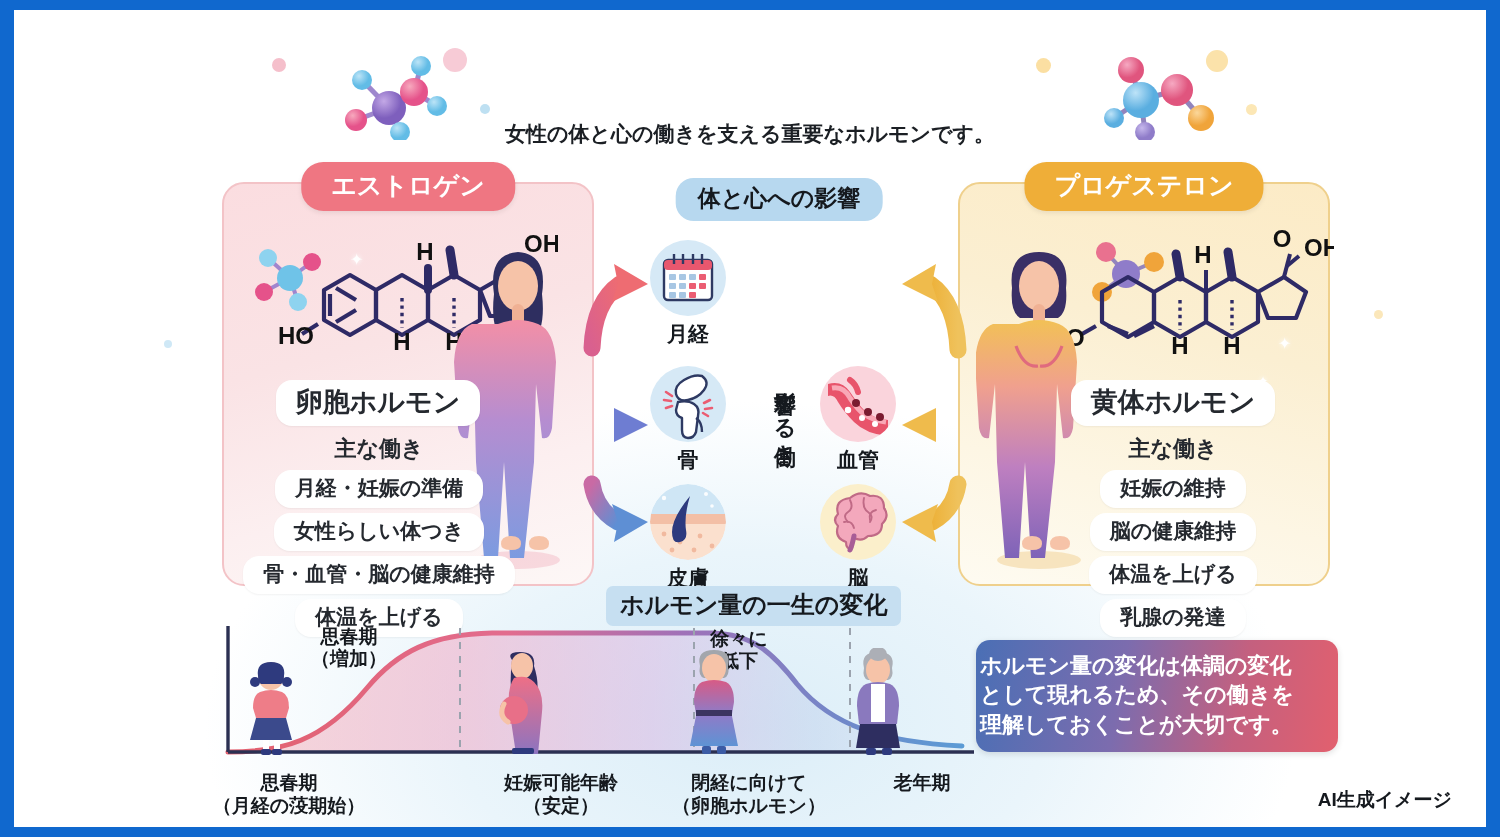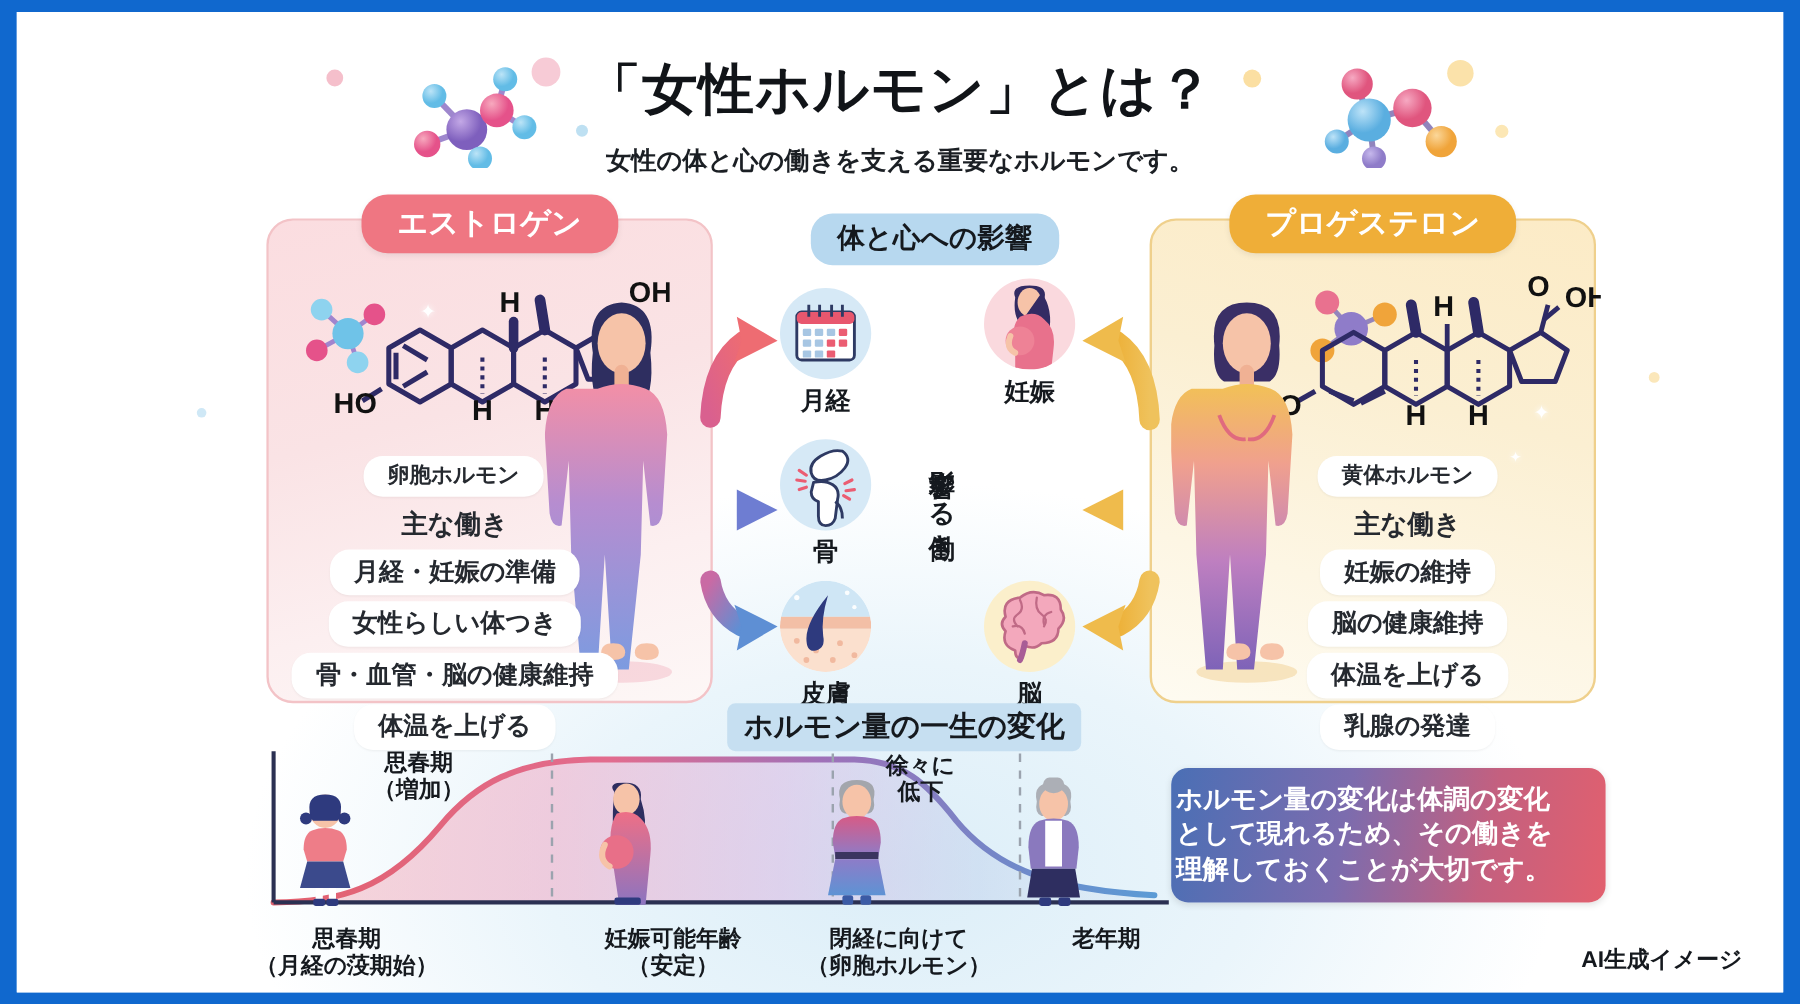--- a/index.html
+++ b/index.html
@@ -55,21 +55,21 @@
   #pill-progesterone { background: #EFAE38; }
 
   
   .chip-stack { position: absolute; width: 100%; display: flex; flex-direction: column;
                 align-items: center; gap: 5px; }
   .chip {
     background: #FFFFFF; border-radius: 16px; padding: 4px 20px 6px;
     font-size: 21px; font-weight: 700; color: #25292F; white-space: nowrap;
     box-shadow: 0 1px 2px rgba(0,0,0,.05);
   }
-  .chip.lead { font-size: 18px; }
+  .chip.lead { font-size: 27px; }
   .sub-head { font-size: 22px; font-weight: 700; color: #25292F; margin: 3px 0 1px; }
 
   
   #center { position: absolute; left: 600px; top: 168px; width: 330px; height: 400px; }
   #pill-effects {
     position: absolute; left: 50%; transform: translateX(-50%); top: 0;
     background: #B7D8EF; color: #15191E; font-size: 23px; font-weight: 700;
     padding: 5px 22px 7px; border-radius: 18px; white-space: nowrap;
   }
   .icon-cell { position: absolute; width: 96px; text-align: center; }
@@ -186,21 +186,20 @@
         <line x1="108" y1="50" x2="132" y2="78"></line>
       </g>
       <circle cx="72" cy="60" r="18" fill="url(#mrB)"></circle>
       <circle cx="62" cy="30" r="13" fill="url(#mrR)"></circle>
       <circle cx="108" cy="50" r="16" fill="url(#mrR)"></circle>
       <circle cx="45" cy="78" r="10" fill="url(#mrB)"></circle>
       <circle cx="76" cy="92" r="10" fill="url(#mrV)"></circle>
       <circle cx="132" cy="78" r="13" fill="url(#mrO)"></circle>
     </svg>
 
-    <div id="title">「女性ホルモン」とは？</div>
     <div id="subtitle">女性の体と心の働きを支える重要なホルモンです。</div>
 
     <div class="panel" id="panel-estrogen">
       <div class="panel-pill" id="pill-estrogen">エストロゲン</div>
 
       <svg style="position:absolute;left:18px;top:52px;" width="100" height="80" viewBox="0 0 100 80">
         <g stroke="#8B6FC9" stroke-width="4" opacity=".8">
           <line x1="48" y1="42" x2="26" y2="22"></line>
             <line x1="48" y1="42" x2="70" y2="26"></line>
           <line x1="48" y1="42" x2="22" y2="56"></line>
@@ -409,33 +408,20 @@
               <rect x="49" y="34" width="7" height="6" rx="1"></rect>
               <rect x="39" y="43" width="7" height="6" rx="1"></rect>
                 <rect x="49" y="43" width="7" height="6" rx="1"></rect>
               <rect x="39" y="52" width="7" height="6" rx="1"></rect>
             </g>
           </svg>
         </div>
         <div class="icon-label">月経</div>
       </div>
 
-      <div class="icon-cell" style="left:196px;top:54px;">
-        <div class="icon-disc" style="background:#FAD9DE;">
-          <svg width="76" height="76" viewBox="0 0 76 76">
-            <path d="M26,16 q-4,-10 12,-10 q16,0 12,12 q2,14 -4,20 l-16,0 q-6,-8 -4,-22z" fill="#332B63"></path>
-            <ellipse cx="38" cy="20" rx="10" ry="12" fill="#F6C3A8"></ellipse>
-            <path d="M48,12 q10,14 6,34 q-2,14 -8,24 l-8,0 q-6,-18 -4,-38z" fill="#332B63"></path>
-            <path d="M30,32 q12,-6 20,2 q10,8 8,24 l-2,18 l-30,0 l0,-22 q-4,-14 4,-22z" fill="#E8718C"></path>
-            <circle cx="30" cy="52" r="12" fill="#EE8296"></circle>
-            <path d="M22,48 q-4,10 4,14" fill="none" stroke="#F6C3A8" stroke-width="5" stroke-linecap="round"></path>
-          </svg>
-        </div>
-        <div class="icon-label">妊娠</div>
-      </div>
 
       <div class="icon-cell" style="left:26px;top:188px;">
         <div class="icon-disc" style="background:#D6E9F6;">
           <svg width="76" height="76" viewBox="0 0 76 76">
             <g fill="#FFFFFF" stroke="#2E3A63" stroke-width="2.4" stroke-linejoin="round">
               <path d="M52,10 q8,6 2,14 q-6,8 -16,10 q-10,2 -12,-6 q-2,-8 8,-14 q10,-6 18,-4z"></path>
               <path d="M28,36 q10,-2 16,2 q6,4 4,12 l-2,16 q-2,6 -8,6 q-6,0 -6,-8 l0,-12 q-6,-2 -6,-8z"></path>
               <path d="M46,52 q6,4 6,14" fill="none"></path>
             </g>
             <g stroke="#EB5D72" stroke-width="2.6" stroke-linecap="round">
@@ -444,20 +430,40 @@
               <line x1="16" y1="42" x2="22" y2="40"></line>
               <line x1="60" y1="34" x2="54" y2="37"></line>
                 <line x1="62" y1="42" x2="55" y2="43"></line>
               <line x1="58" y1="50" x2="53" y2="47"></line>
             </g>
           </svg>
         </div>
         <div class="icon-label">骨</div>
       </div>
 
+      <div class="icon-cell" style="left:196px;top:188px;">
+        <div class="icon-disc" style="background:#FAD4DC;">
+          <svg width="76" height="76" viewBox="0 0 76 76">
+            <path d="M8,18 q14,-4 22,8 q8,12 14,18 q8,8 24,10 l0,16 q-22,-2 -34,-14 q-10,-10 -16,-20 q-4,-8 -10,-6z" fill="#E8546B"></path>
+            <path d="M12,22 q12,-2 18,10 q8,12 14,16 q8,6 22,8" fill="none" stroke="#F9A8B6" stroke-width="5"></path>
+            <path d="M30,14 q6,4 8,12" fill="none" stroke="#E8546B" stroke-width="6" stroke-linecap="round"></path>
+            <g fill="#7A1B30">
+                <circle cx="36" cy="37" r="4"></circle>
+                <circle cx="48" cy="46" r="4"></circle>
+                <circle cx="60" cy="51" r="4"></circle>
+              </g>
+            <g fill="#FFFFFF">
+                <circle cx="28" cy="44" r="3.2"></circle>
+                <circle cx="42" cy="52" r="3"></circle>
+                <circle cx="55" cy="58" r="3"></circle>
+              </g>
+          </svg>
+        </div>
+        <div class="icon-label">血管</div>
+      </div>
 
       <div class="icon-cell" style="left:26px;top:306px;">
         <div class="icon-disc">
           <svg width="76" height="76" viewBox="0 0 76 76">
             <defs>
                 <clipPath id="skClip">
                   <circle cx="38" cy="38" r="38"></circle>
                 </clipPath>
               </defs>
             <g clip-path="url(#skClip)">
@@ -538,21 +544,21 @@
           <line x1="502" y1="6" x2="502" y2="128"></line>
           <line x1="658" y1="6" x2="658" y2="128"></line>
         </g>
       </svg>
 
       <div class="chart-note" style="left:92px;top:40px;width:130px;">
         <span style="white-space:pre-line;">思春期
 （増加）</span>
       </div>
 
-      <div class="chart-note" style="left:520px;top:42px;width:110px;">
+      <div class="chart-note" style="left:492px;top:42px;width:110px;">
         <span style="white-space:pre-line;">徐々に
 低下</span>
       </div>
 
       <svg style="position:absolute;left:50px;top:74px;" width="58" height="96" viewBox="0 0 58 96">
         <ellipse cx="29" cy="16" rx="13" ry="14" fill="#F6C3A8"></ellipse>
         <path d="M16,16 q-2,-14 13,-14 q15,0 13,14 q0,6 -3,8 l-20,0 q-3,-2 -3,-8z" fill="#2E3A7E"></path>
         <circle cx="13" cy="22" r="5" fill="#2E3A7E"></circle>
           <circle cx="45" cy="22" r="5" fill="#2E3A7E"></circle>
         <path d="M18,32 q11,-4 22,0 q7,3 7,16 l-3,10 l-30,0 l-3,-10 q0,-13 7,-16z" fill="#EE7D88"></path>

